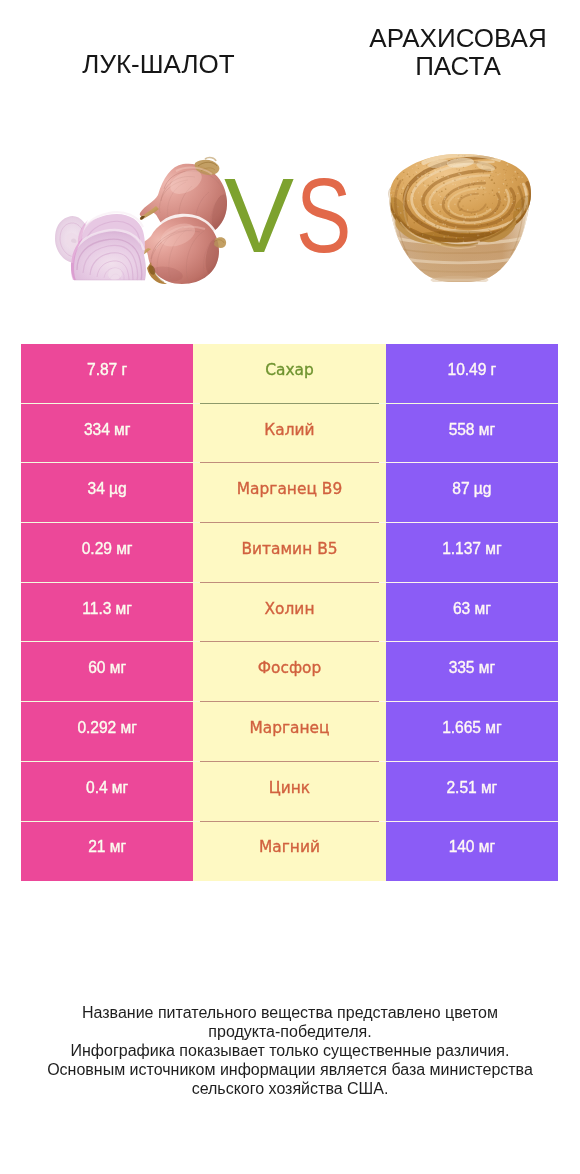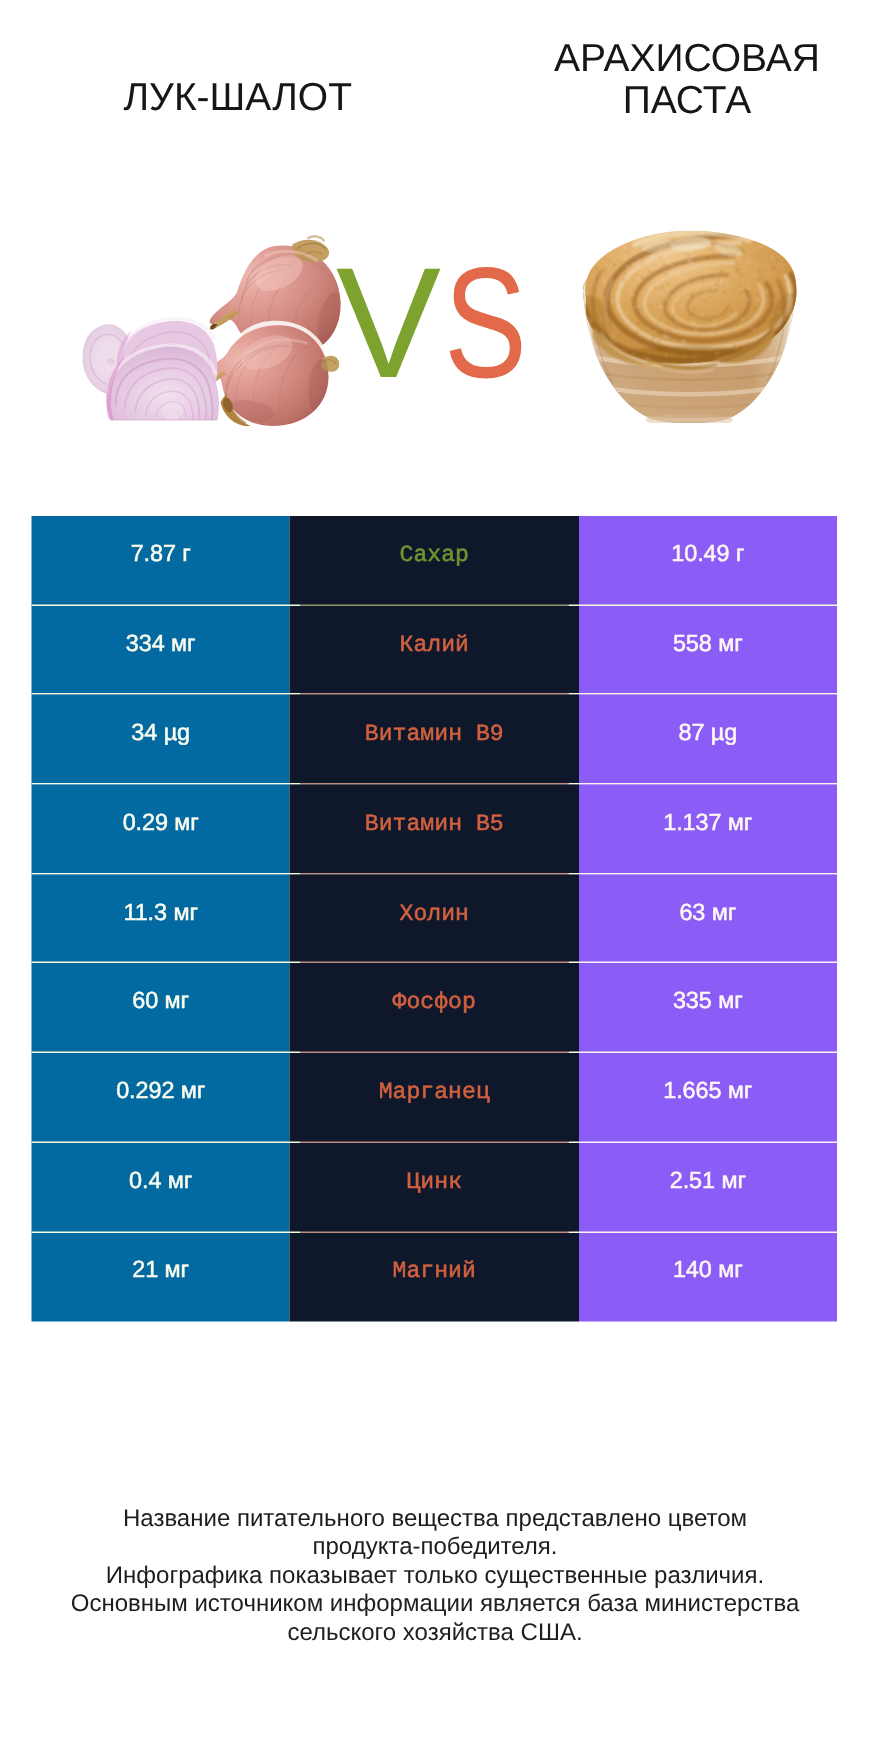--- a/index.html
+++ b/index.html
@@ -24,23 +24,23 @@
 
   
   .tbl{position:absolute;left:21px;top:344px;width:537px;}
   .row{position:relative;height:59.7px;display:flex;}
   .cell{box-sizing:border-box;display:flex;align-items:center;justify-content:center;
         font-family:"DejaVu Sans",sans-serif;
         font-size:15.4px;font-weight:400;height:100%;letter-spacing:0.02px;
         padding-bottom:8px;-webkit-text-stroke:0.35px currentColor;}
   .c-left,.c-right{font-family:"Liberation Sans",sans-serif;font-size:15.6px;letter-spacing:-0.05px;}
   .c-left{width:179px;color:#fbfdef;}
-  .c-mid{width:200px;background:#0f172a;font-family:Liberation Mono, monospace;}
+  .c-mid{width:200px;background:#fef9c3;}
   .c-right{width:179px;color:#fff8f5;}
-  .win-g,.lose-g{background:#0369a1;}
+  .win-g,.lose-g{background:#ec4899;}
   .win-o,.lose-o{background:#8b5cf6;}
   .lbl-g{color:#6f9430;}
   .lbl-o{color:#d1613f;}
   .row .sep{position:absolute;left:0;right:0;bottom:0;height:1px;display:flex;}
   .sep i{display:block;height:1px;}
   .sep .s1{width:179px;background:#f4fbdf;}
   .sep .s2{width:179px;}
   .sep .s3{width:179px;}
   .sep .s2.g{background:#8e9a6b;}
   .sep .s2.o{background:#c08e7c;}
@@ -764,21 +764,21 @@
         <div class="cell c-mid lbl-o">Калий</div>
         <div class="cell c-right win-o">558 мг</div>
         <div class="sep">
           <i class="s1"></i>
           <i class="s2 o"></i>
           <i class="s3 o"></i>
         </div>
       </div>
       <div class="row">
         <div class="cell c-left lose-g">34 µg</div>
-        <div class="cell c-mid lbl-o">Витамин B9</div>
+        <div class="cell c-mid lbl-o">Марганец B9</div>
         <div class="cell c-right win-o">87 µg</div>
         <div class="sep">
           <i class="s1"></i>
           <i class="s2 o"></i>
           <i class="s3 o"></i>
         </div>
       </div>
       <div class="row">
         <div class="cell c-left lose-g">0.29 мг</div>
         <div class="cell c-mid lbl-o">Витамин B5</div>

